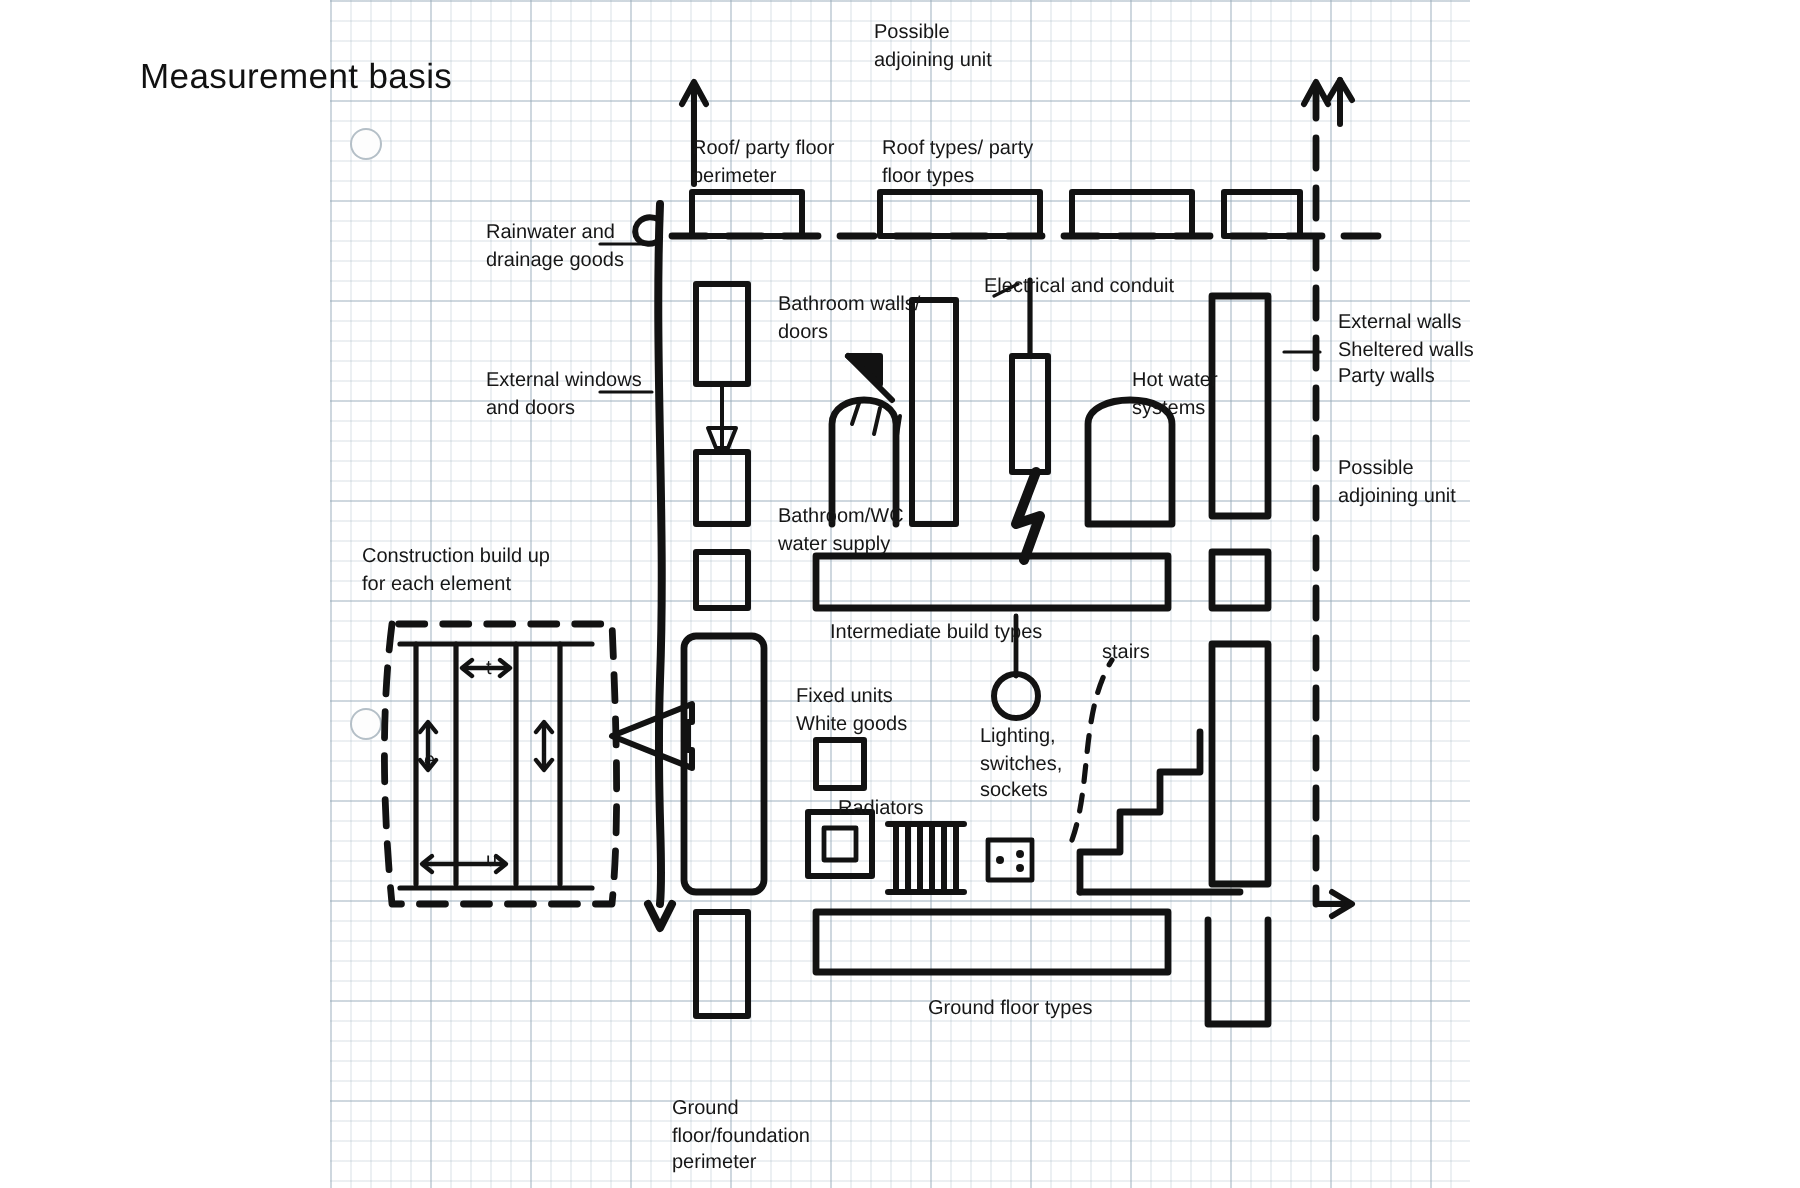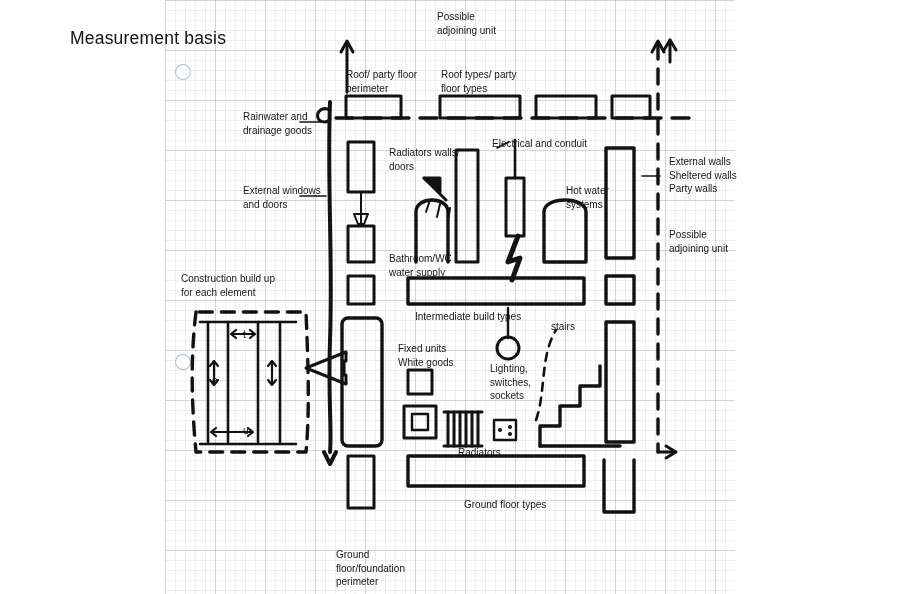--- a/index.html
+++ b/index.html
@@ -155,21 +155,21 @@
   <div class="title" style="left:70px;top:28px;">Measurement basis</div>
 
   <div class="lbl" style="left:437px;top:10px;">Possible
 adjoining unit</div>
   <div class="lbl" style="left:346px;top:68px;">Roof/ party floor
 perimeter</div>
   <div class="lbl" style="left:441px;top:68px;">Roof types/ party
 floor types</div>
   <div class="lbl" style="left:243px;top:110px;">Rainwater and
 drainage goods</div>
-  <div class="lbl" style="left:389px;top:146px;">Radiators walls/
+  <div class="lbl" style="left:389px;top:146px;">Bathroom walls/
 doors</div>
   <div class="lbl" style="left:492px;top:137px;">Electrical and conduit</div>
   <div class="lbl" style="left:243px;top:184px;">External windows
 and doors</div>
   <div class="lbl" style="left:669px;top:155px;">External walls
 Sheltered walls
 Party walls</div>
   <div class="lbl" style="left:566px;top:184px;">Hot water
 systems</div>
   <div class="lbl" style="left:669px;top:228px;">Possible
@@ -178,21 +178,21 @@
 water supply</div>
   <div class="lbl" style="left:181px;top:272px;">Construction build up
 for each element</div>
   <div class="lbl" style="left:415px;top:310px;">Intermediate build types</div>
   <div class="lbl" style="left:551px;top:320px;">stairs</div>
   <div class="lbl" style="left:398px;top:342px;">Fixed units
 White goods</div>
   <div class="lbl" style="left:490px;top:362px;">Lighting,
 switches,
 sockets</div>
-  <div class="lbl" style="left:458px;top:398px;margin-top:48px;">Radiators</div>
+  <div class="lbl" style="left:419px;top:398px;">Radiators</div>
   <div class="lbl" style="left:444px;top:498px;margin-left:20px;">Ground floor types</div>
   <div class="lbl" style="left:336px;top:548px;">Ground
 floor/foundation
 perimeter</div>
 
   <div class="lbl" style="left:243px;top:328px;">t</div>
   <div class="lbl" style="left:212px;top:374px;">e</div>
   <div class="lbl" style="left:271px;top:374px;">i</div>
   <div class="lbl" style="left:243px;top:424px;">u</div>
 

